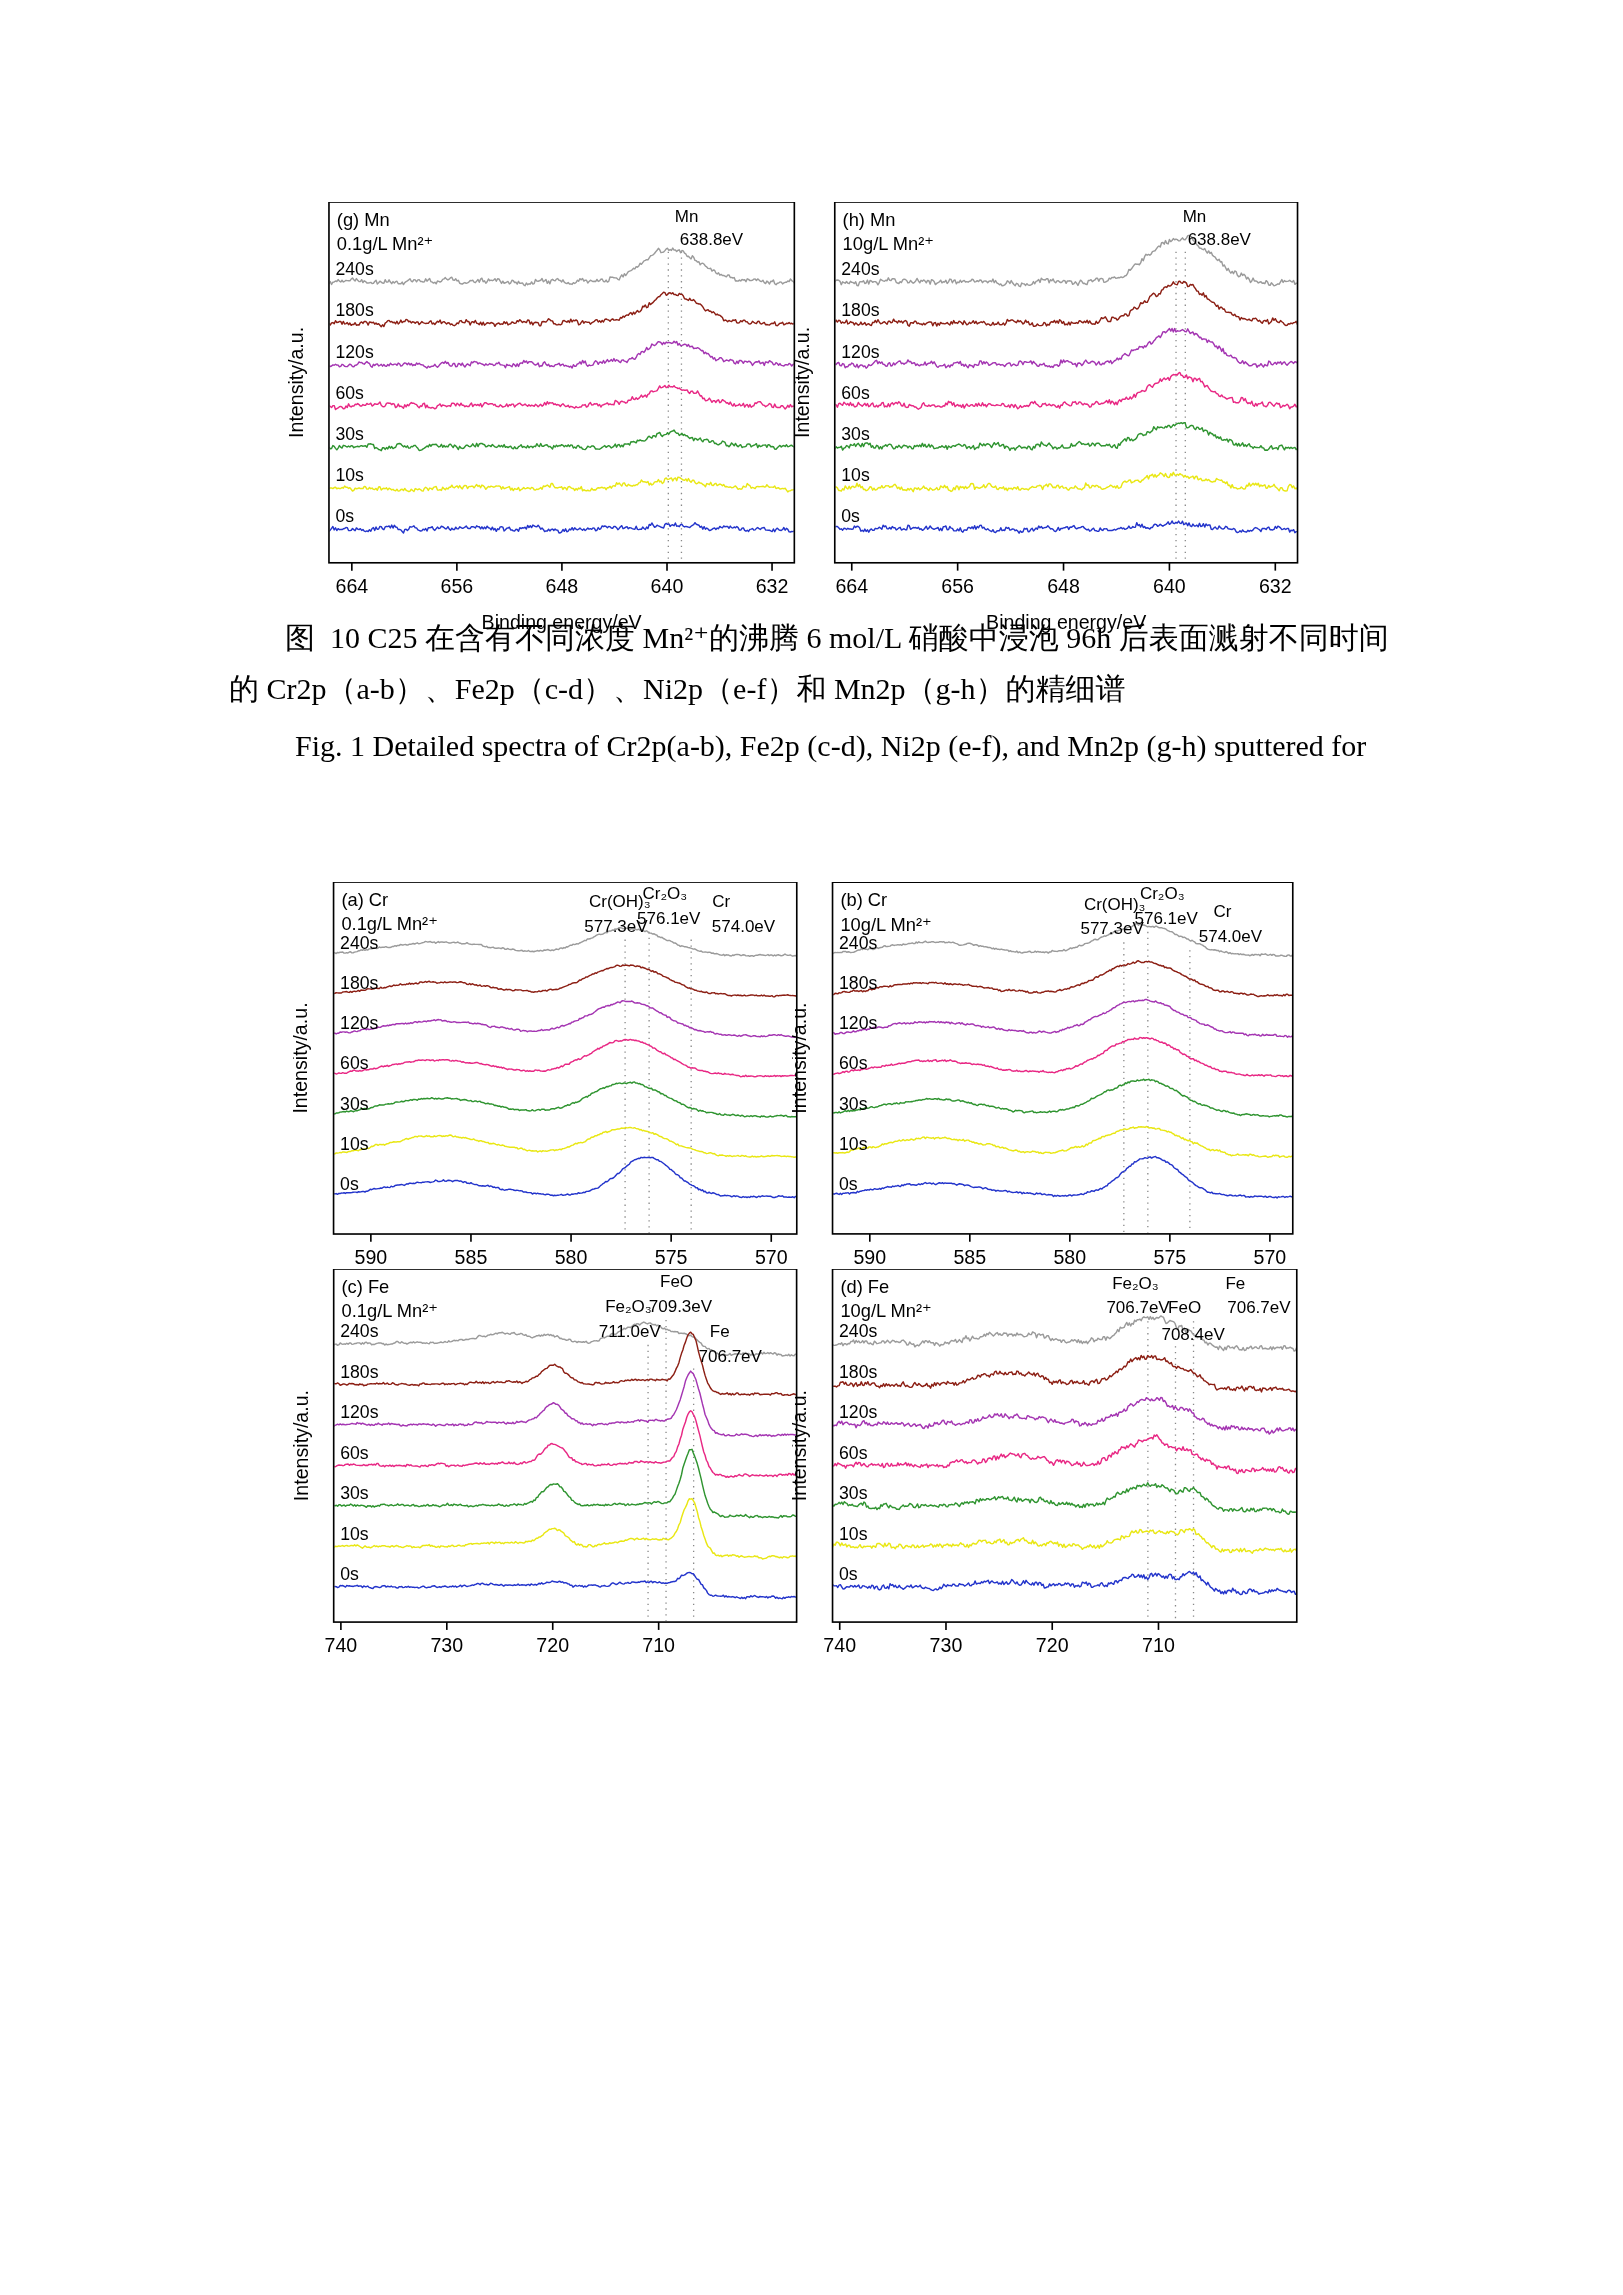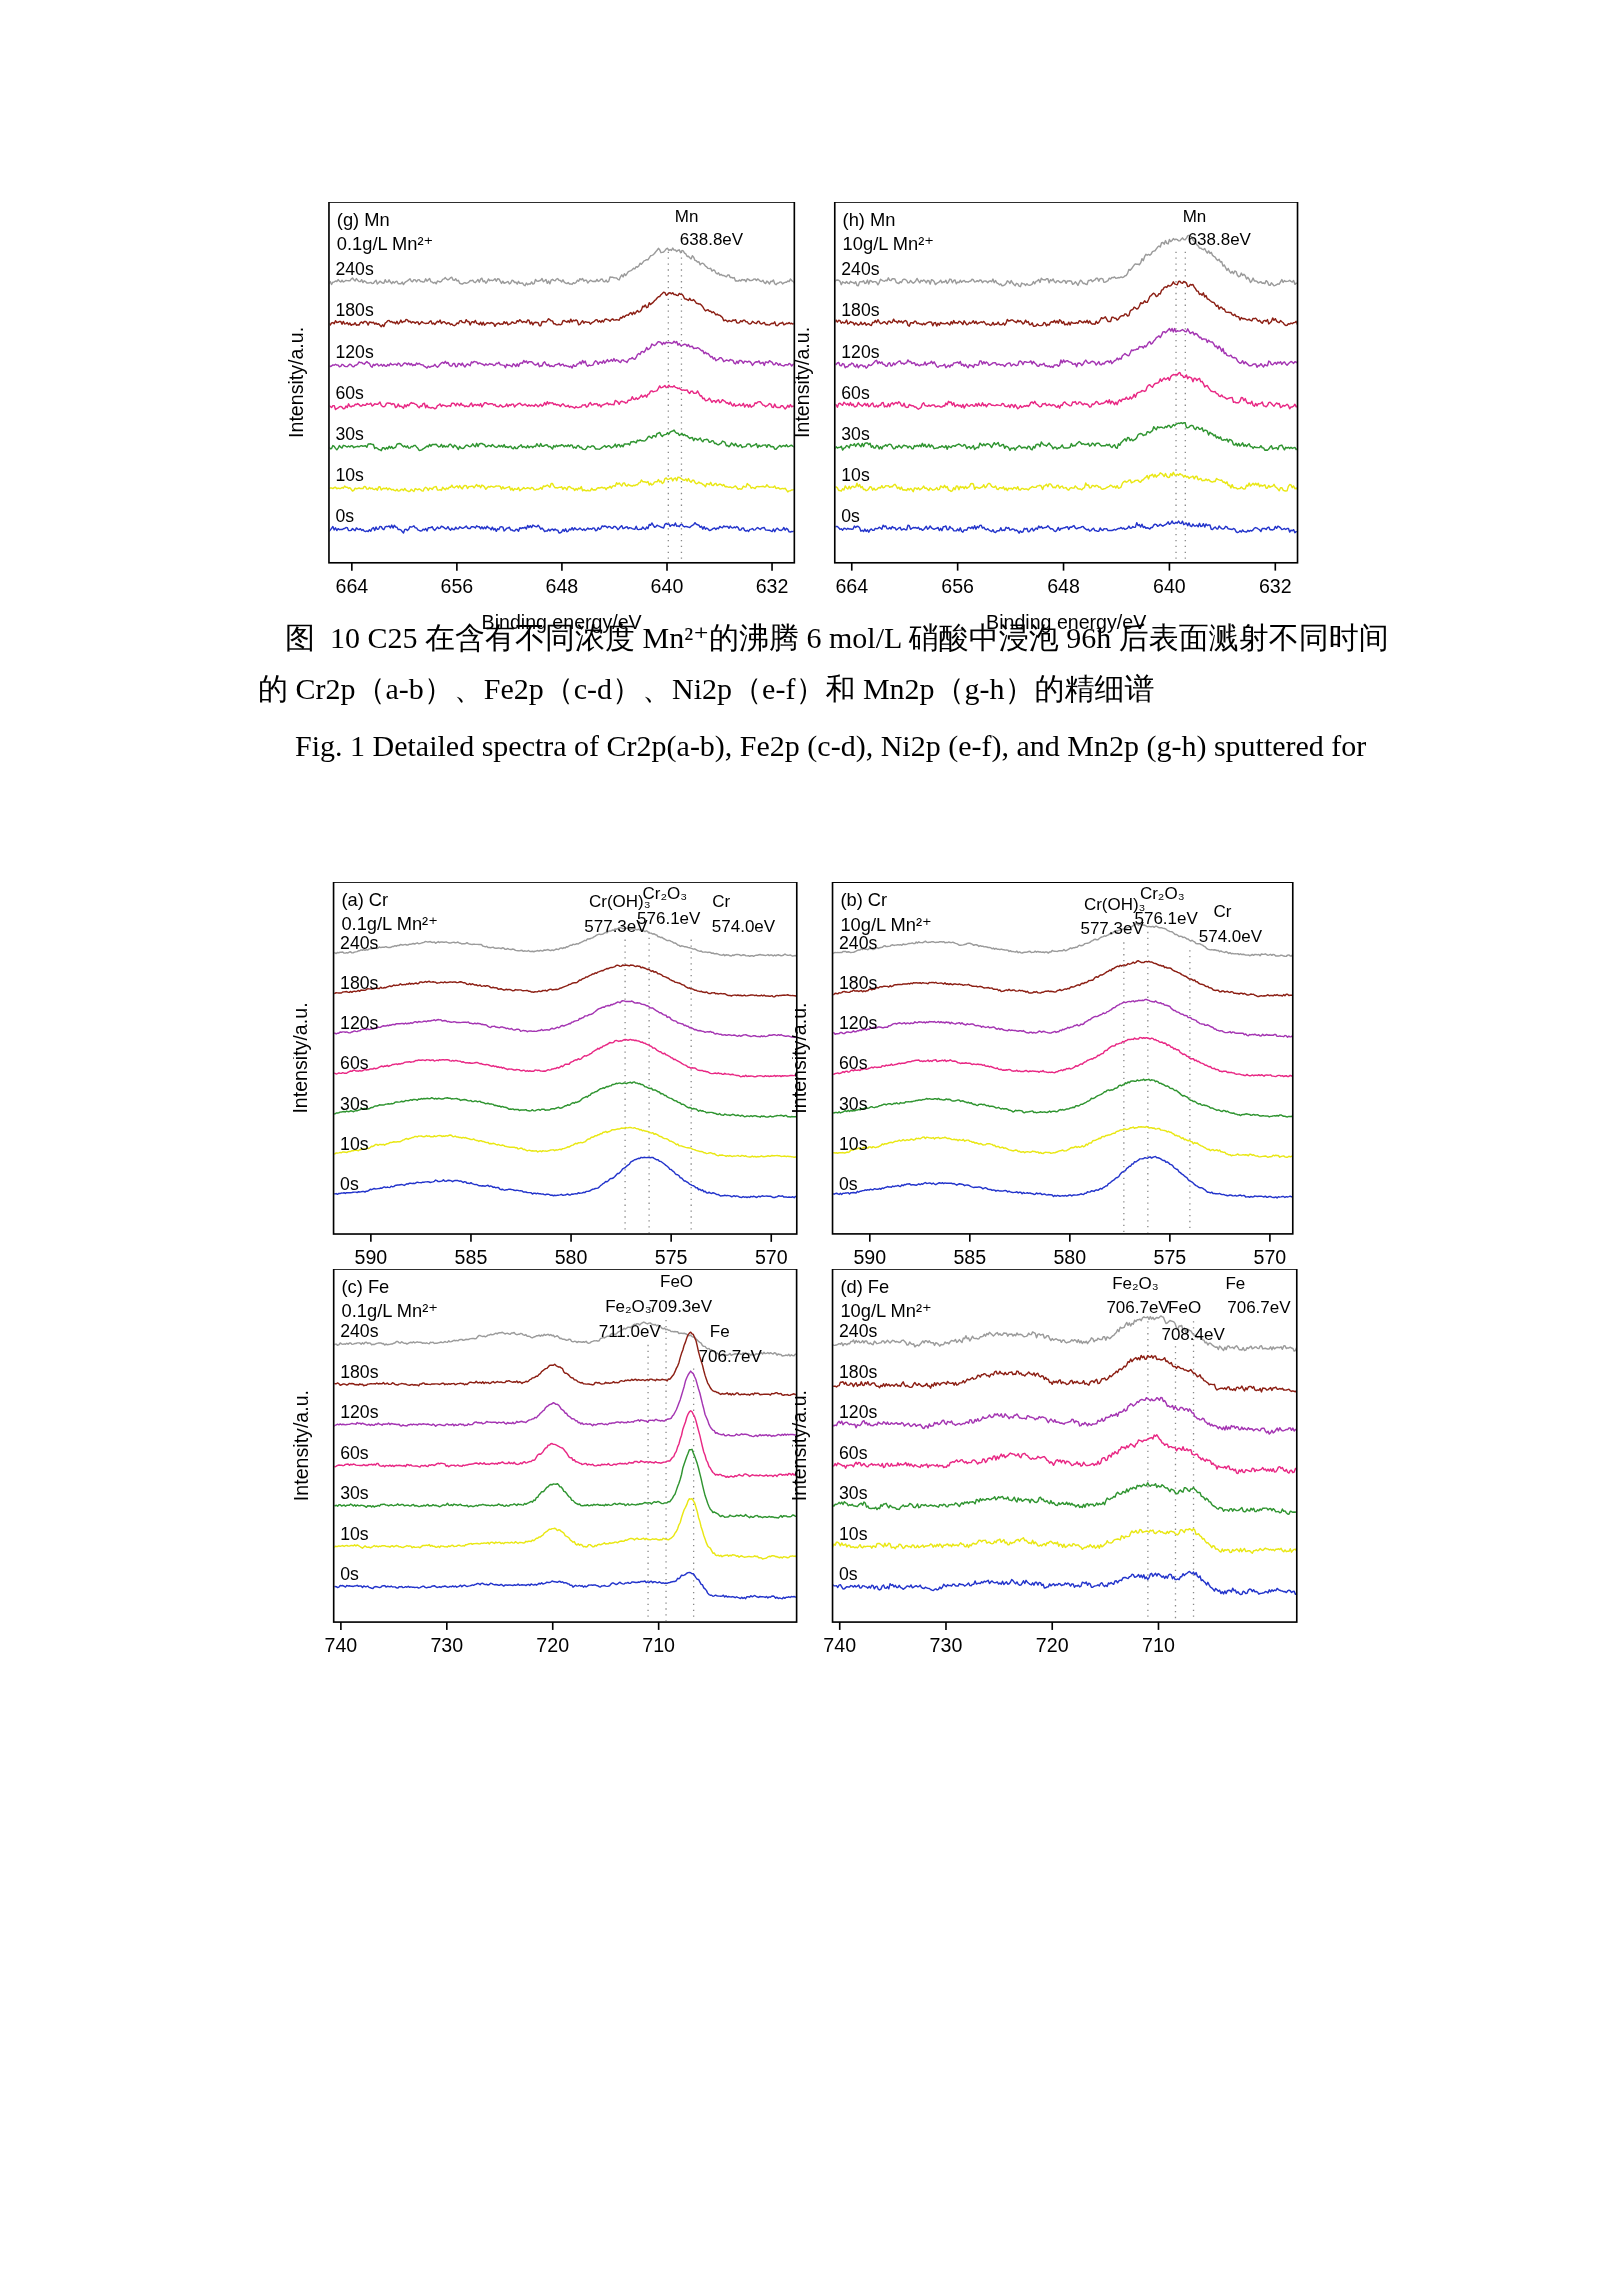--- a/index.html
+++ b/index.html
@@ -281,17 +281,17 @@
         <line x1="235.5" y1="540" x2="235.5" y2="552" stroke="#000" stroke-width="2.5"></line>
         <text x="235.5" y="586" font-size="30" fill="#000" text-anchor="middle">730</text>
         <line x1="398.0" y1="540" x2="398.0" y2="552" stroke="#000" stroke-width="2.5"></line>
         <text x="398" y="586" font-size="30" fill="#000" text-anchor="middle">720</text>
         <line x1="560.5" y1="540" x2="560.5" y2="552" stroke="#000" stroke-width="2.5"></line>
         <text x="560.5" y="586" font-size="30" fill="#000" text-anchor="middle">710</text>
         <text x="22" y="270" font-size="30" fill="#000" text-anchor="middle" transform="rotate(-90 22 270)">Intensity/a.u.</text>
       </svg></div>
 
   <div class="caption" style="left:285px; top:620px;">图  10 C25 在含有不同浓度 Mn²⁺的沸腾 6 mol/L 硝酸中浸泡 96h 后表面溅射不同时间</div>
-  <div class="caption" style="left:258px; top:671px;">的 Cr2p（a-b）、Fe2p（c-d）、Ni2p（e-f）和 Mn2p（g-h）的精细谱</div>
+  <div class="caption" style="left:229px; top:671px;">的 Cr2p（a-b）、Fe2p（c-d）、Ni2p（e-f）和 Mn2p（g-h）的精细谱</div>
   <div class="caption" style="left:295px; top:728px;">Fig. 1 Detailed spectra of Cr2p(a-b), Fe2p (c-d), Ni2p (e-f), and Mn2p (g-h) sputtered for</div>
 
 </div>
 
 
 </body></html>

